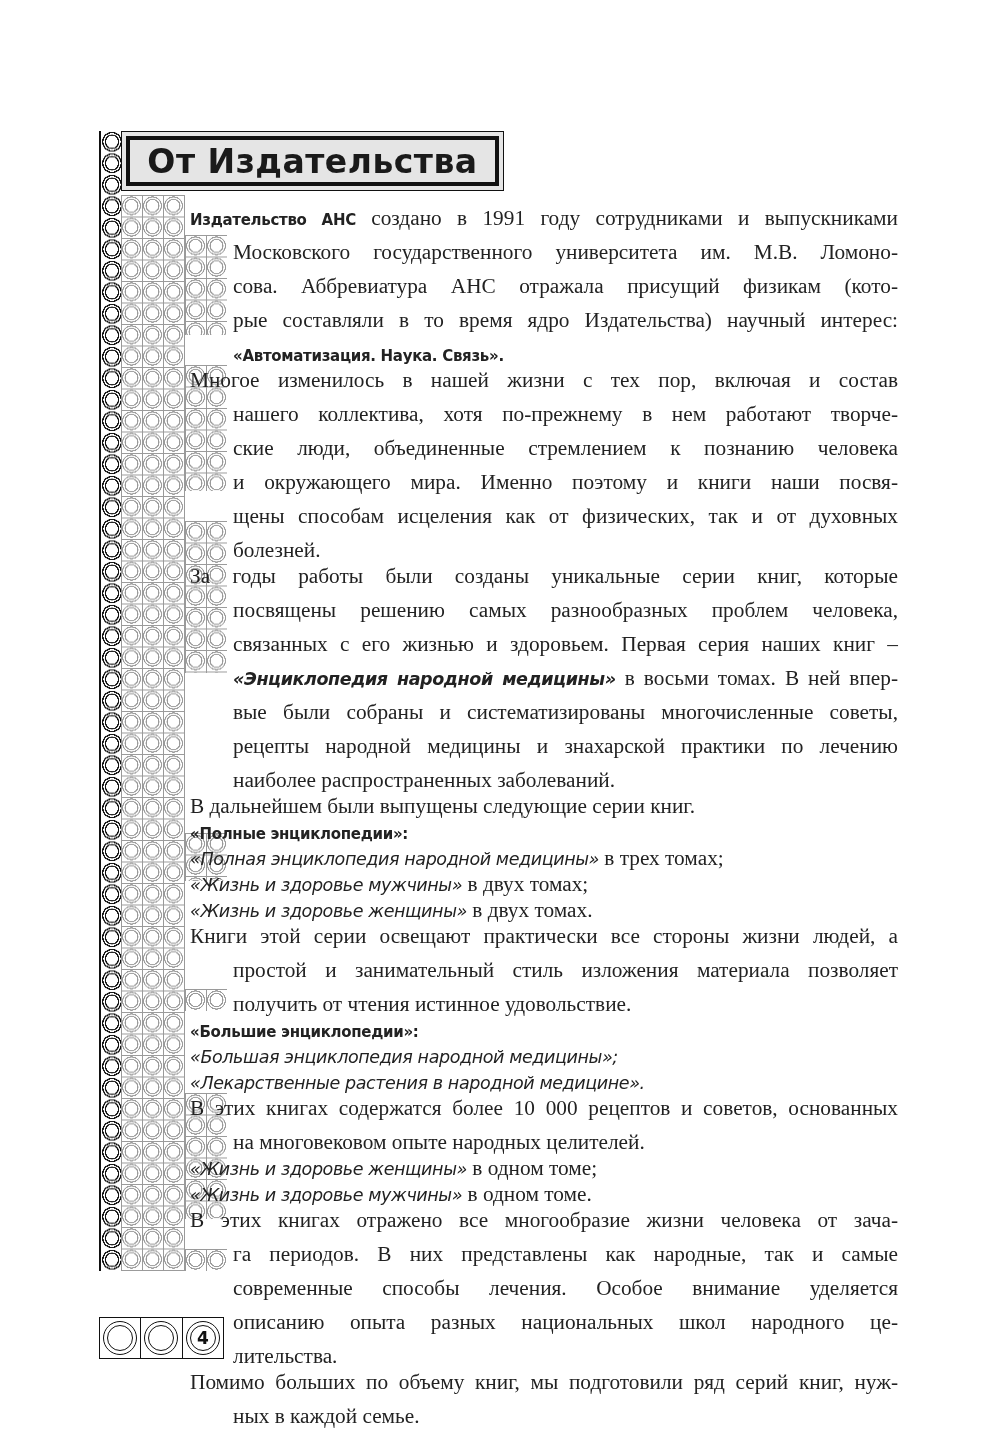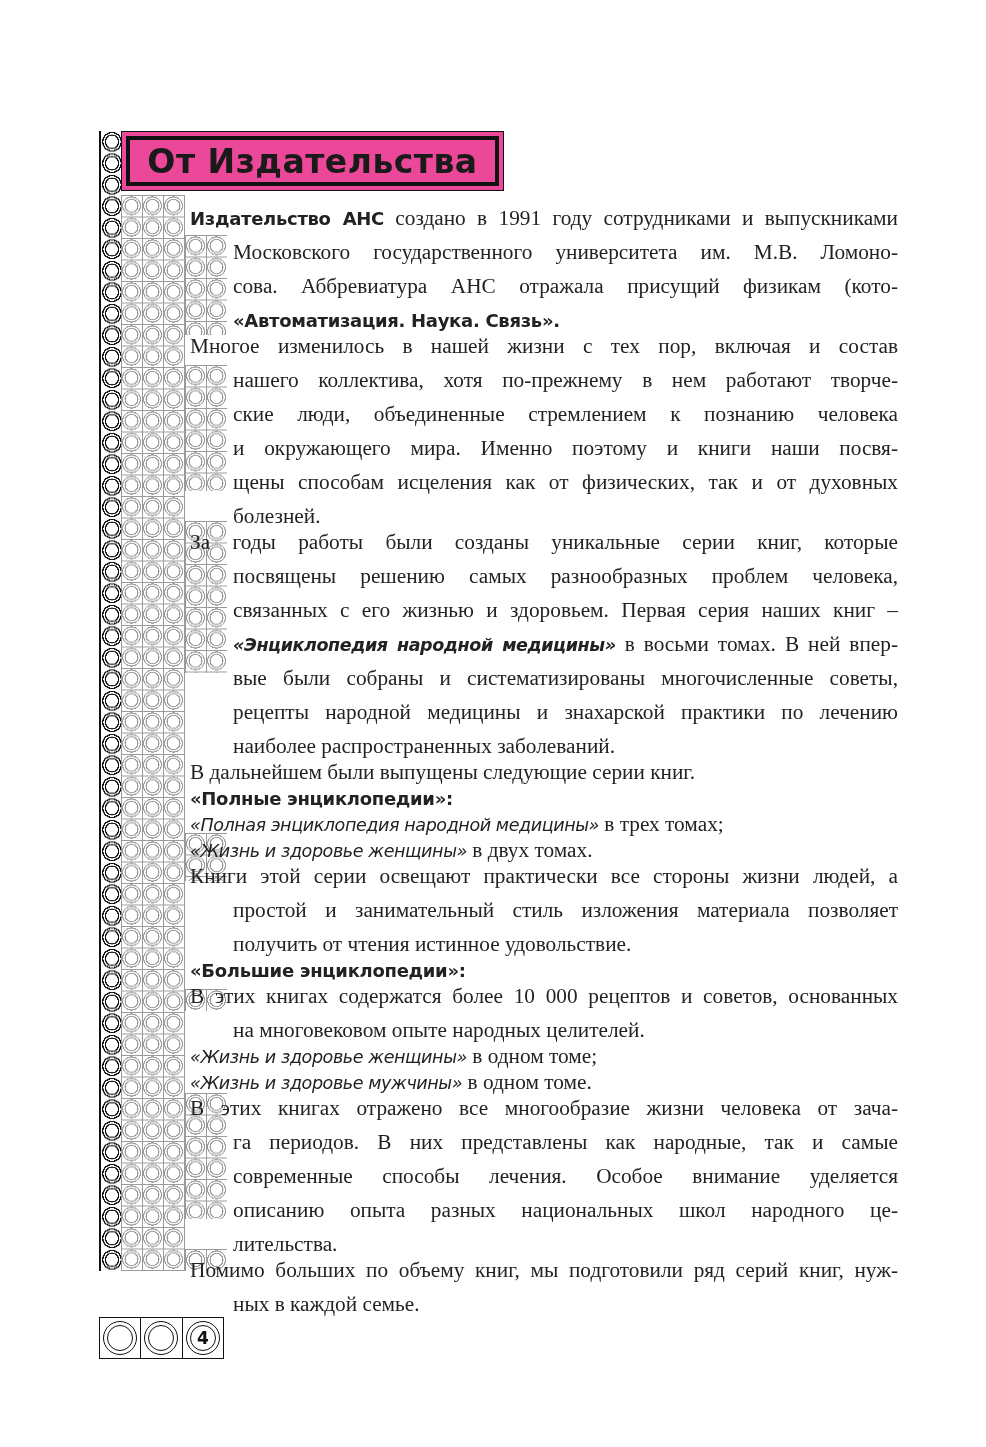--- a/index.html
+++ b/index.html
@@ -17,39 +17,39 @@
     position: absolute;
     background-image:
       radial-gradient(circle at 50% 50%, transparent 5.8px, #9a9a9a 6px, #9a9a9a 6.9px, transparent 7.1px, transparent 8.2px, #9a9a9a 8.4px, #9a9a9a 9.3px, transparent 9.5px),
       linear-gradient(to right, #9a9a9a 1px, transparent 1px),
       linear-gradient(to bottom, #9a9a9a 1px, transparent 1px);
     background-size: 21px 21.5px;
   }
 
   .title-box {
     position: absolute; left: 121px; top: 131px; width: 383px; height: 60px;
-    border: 1.5px solid #111; background: #ec4899; box-sizing: border-box;
+    border: 1.5px solid #111; background: #e5e5e5; box-sizing: border-box;
   }
   .title-inner {
     position: absolute; left: 4px; top: 4px; right: 4px; bottom: 4px;
     border: 4px solid #111; box-sizing: border-box;
     display: flex; align-items: center; justify-content: center;
     font-family: "DejaVu Sans", sans-serif; font-weight: bold; font-size: 33px; color: #1a1a1a;
     letter-spacing: 0.5px;
   }
 
   .text {
     position: absolute; left: 190px; top: 205px; width: 708px;
     font-family: "Liberation Serif", serif; font-size: 21.3px; line-height: 26px; color: #222;
   }
   .para { position: relative; }
   .para .line { display: block; white-space: nowrap; height: 26px; }
   .para .line.indent { padding-left: 43px; margin-top: 8px; }
   .just { text-align: justify; text-align-last: justify; }
-  .bold-sans { font-family: "DejaVu Sans", sans-serif; font-weight: bold; font-size: 18px; letter-spacing: -0.3px; }
+  .bold-sans { font-family: "DejaVu Sans", sans-serif; font-weight: bold; font-size: 15px; letter-spacing: -0.3px; }
   .ital-sans { font-family: "DejaVu Sans", sans-serif; font-style: italic; font-size: 17.5px; letter-spacing: -0.4px; }
   .bolditalic-sans { font-family: "DejaVu Sans", sans-serif; font-style: italic; font-weight: bold; font-size: 17.5px; letter-spacing: -0.4px; }
 
   .footer {
     position: absolute; left: 99px; top: 1317px; height: 42px; width: 125px;
     display: flex; border: 1.5px solid #111; box-sizing: border-box;
   }
   .footer .cell {
     flex: 1; border-right: 1.5px solid #111; display: flex; align-items: center; justify-content: center;
   }
@@ -81,20 +81,21 @@
 
   <div class="title-box">
     <div class="title-inner">От Издательства</div>
   </div>
 
   <div class="text" id="body-text">
       <div class="para">
         <span class="line just"><span class="bold-sans">Издательство АНС</span><span> создано в 1991 году сотрудниками и выпускниками</span></span>
         <span class="line indent just"><span>Московского государственного университета им. М.В. Ломоно-</span></span>
         <span class="line indent just"><span>сова. Аббревиатура АНС отражала присущий физикам (кото-</span></span>
+        <span class="line indent just"><span>рые составляли в то время ядро Издательства) научный интерес:</span></span>
         <span class="line indent"><span class="bold-sans">«Автоматизация. Наука. Связь».</span></span>
       </div>
       <div class="para">
         <span class="line just"><span>Многое изменилось в нашей жизни с тех пор, включая и состав</span></span>
         <span class="line indent just"><span>нашего коллектива, хотя по-прежнему в нем работают творче-</span></span>
         <span class="line indent just"><span>ские люди, объединенные стремлением к познанию человека</span></span>
         <span class="line indent just"><span>и окружающего мира. Именно поэтому и книги наши посвя-</span></span>
         <span class="line indent just"><span>щены способам исцеления как от физических, так и от духовных</span></span>
         <span class="line indent"><span>болезней.</span></span>
       </div>
@@ -110,29 +111,38 @@
       <div class="para">
         <span class="line"><span>В дальнейшем были выпущены следующие серии книг.</span></span>
       </div>
       <div class="para">
         <span class="line"><span class="bold-sans">«Полные энциклопедии»:</span></span>
       </div>
       <div class="para">
         <span class="line"><span class="ital-sans">«Полная энциклопедия народной медицины»</span><span> в трех томах;</span></span>
       </div>
       <div class="para">
+        <span class="line"><span class="ital-sans">«Жизнь и здоровье мужчины»</span><span> в двух томах;</span></span>
+      </div>
+      <div class="para">
         <span class="line"><span class="ital-sans">«Жизнь и здоровье женщины»</span><span> в двух томах.</span></span>
       </div>
       <div class="para">
         <span class="line just"><span>Книги этой серии освещают практически все стороны жизни людей, а</span></span>
         <span class="line indent just"><span>простой и занимательный стиль изложения материала позволяет</span></span>
         <span class="line indent"><span>получить от чтения истинное удовольствие.</span></span>
       </div>
       <div class="para">
         <span class="line"><span class="bold-sans">«Большие энциклопедии»:</span></span>
+      </div>
+      <div class="para">
+        <span class="line"><span class="ital-sans">«Большая энциклопедия народной медицины»;</span></span>
+      </div>
+      <div class="para">
+        <span class="line"><span class="ital-sans">«Лекарственные растения в народной медицине».</span></span>
       </div>
       <div class="para">
         <span class="line just"><span>В этих книгах содержатся более 10 000 рецептов и советов, основанных</span></span>
         <span class="line indent"><span>на многовековом опыте народных целителей.</span></span>
       </div>
       <div class="para">
         <span class="line"><span class="ital-sans">«Жизнь и здоровье женщины»</span><span> в одном томе;</span></span>
       </div>
       <div class="para">
         <span class="line"><span class="ital-sans">«Жизнь и здоровье мужчины»</span><span> в одном томе.</span></span>

